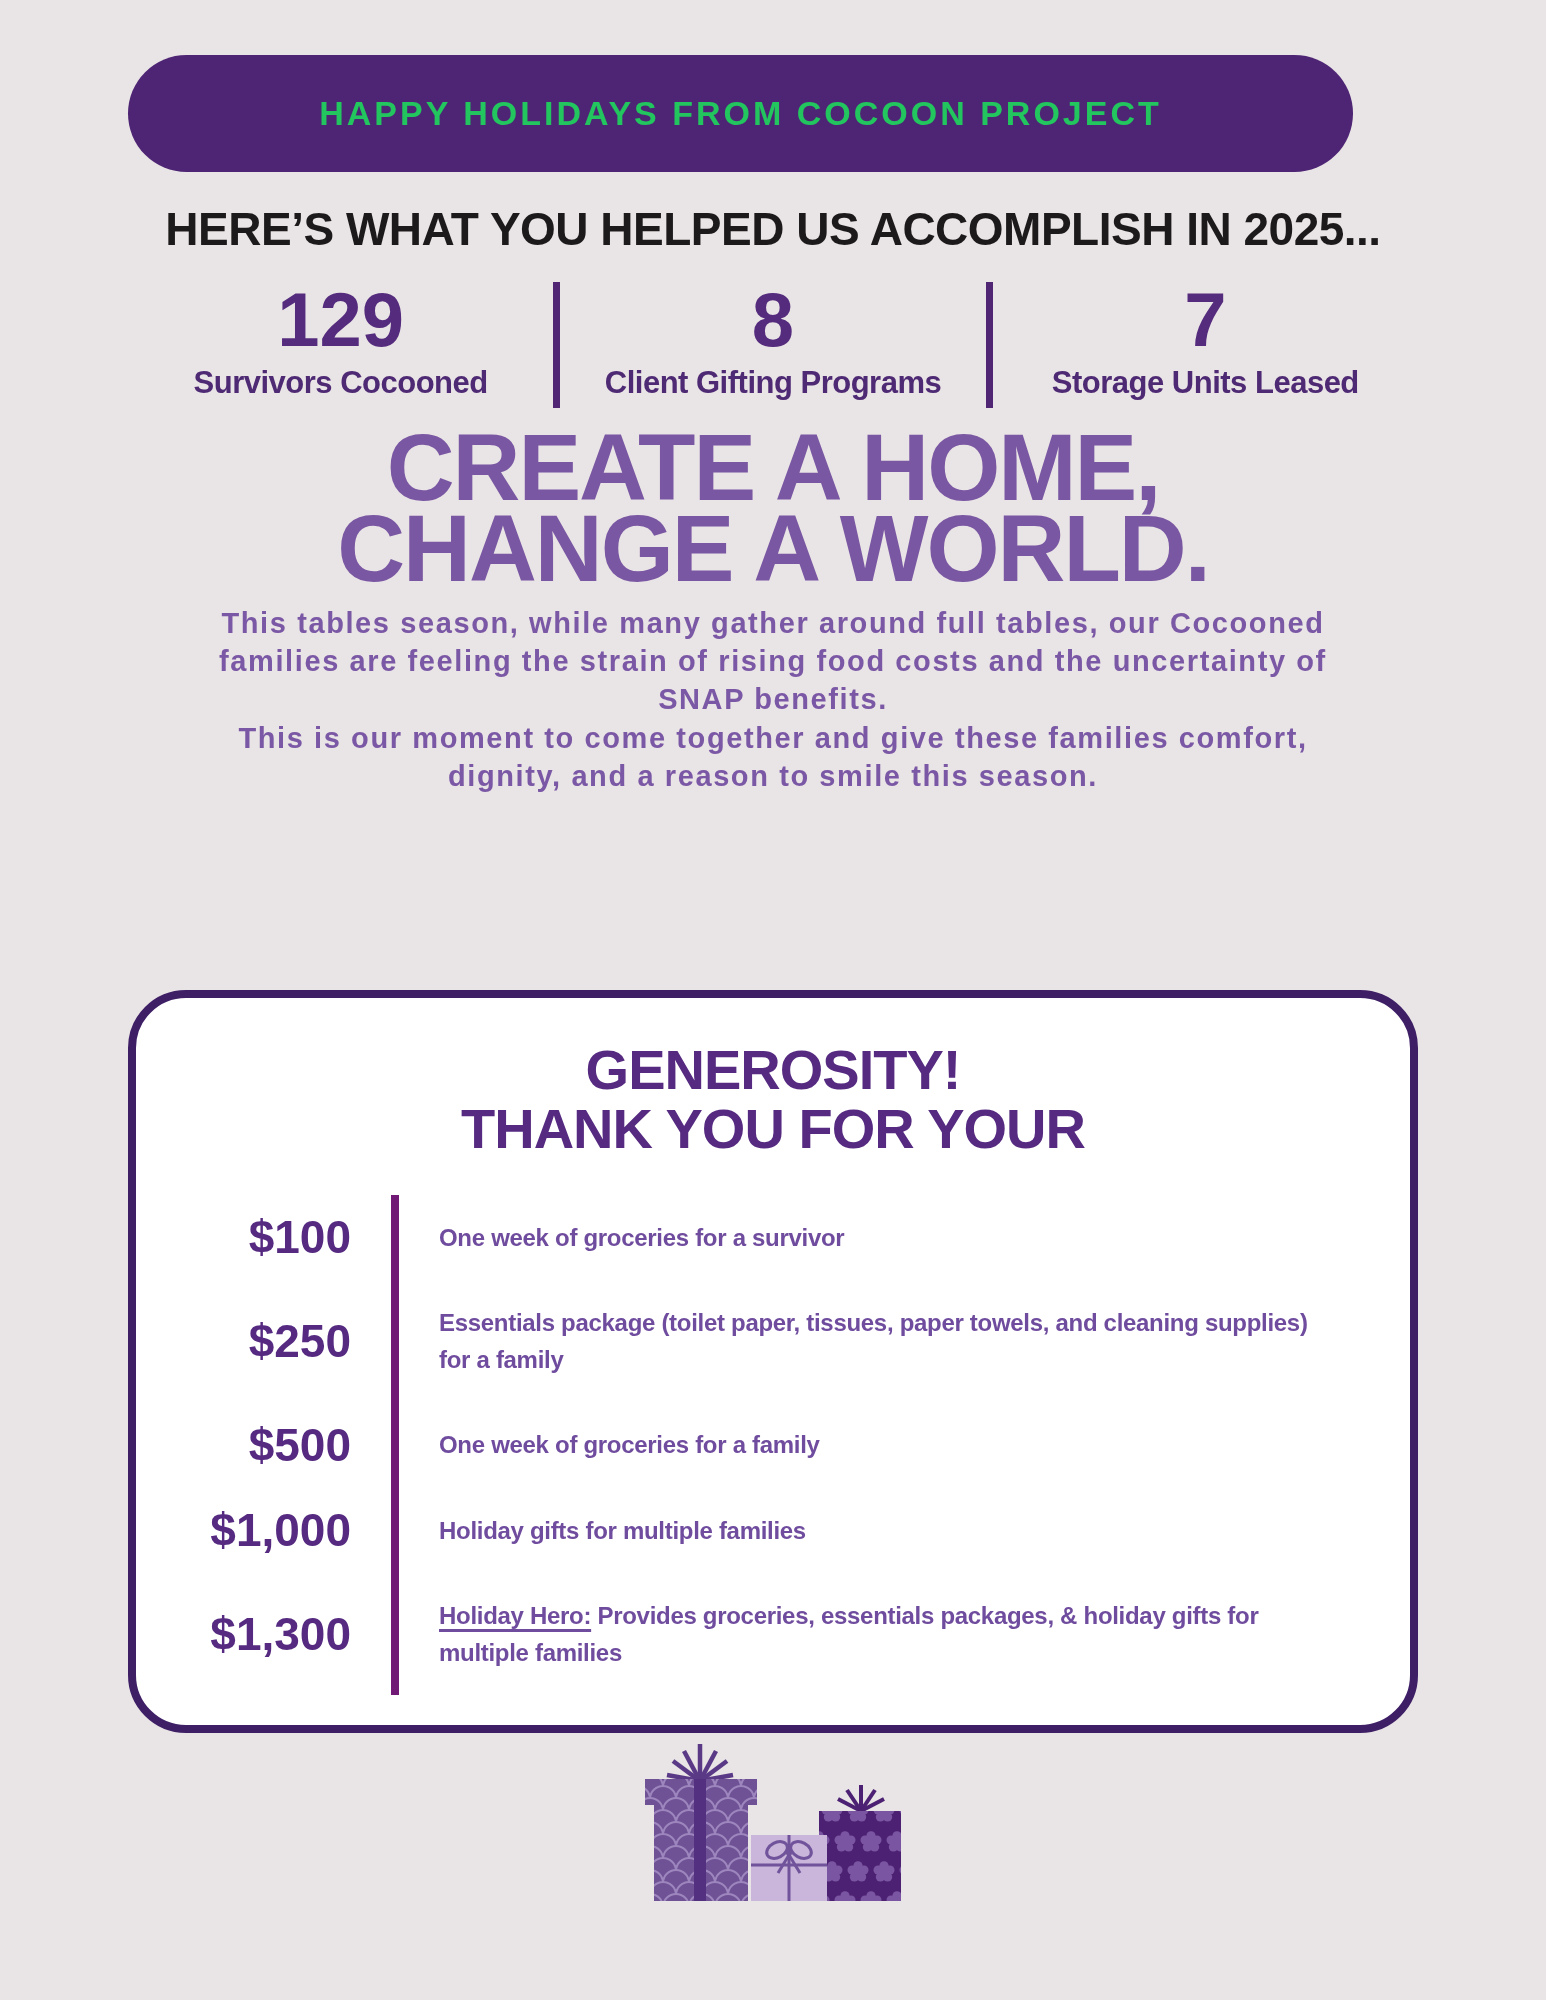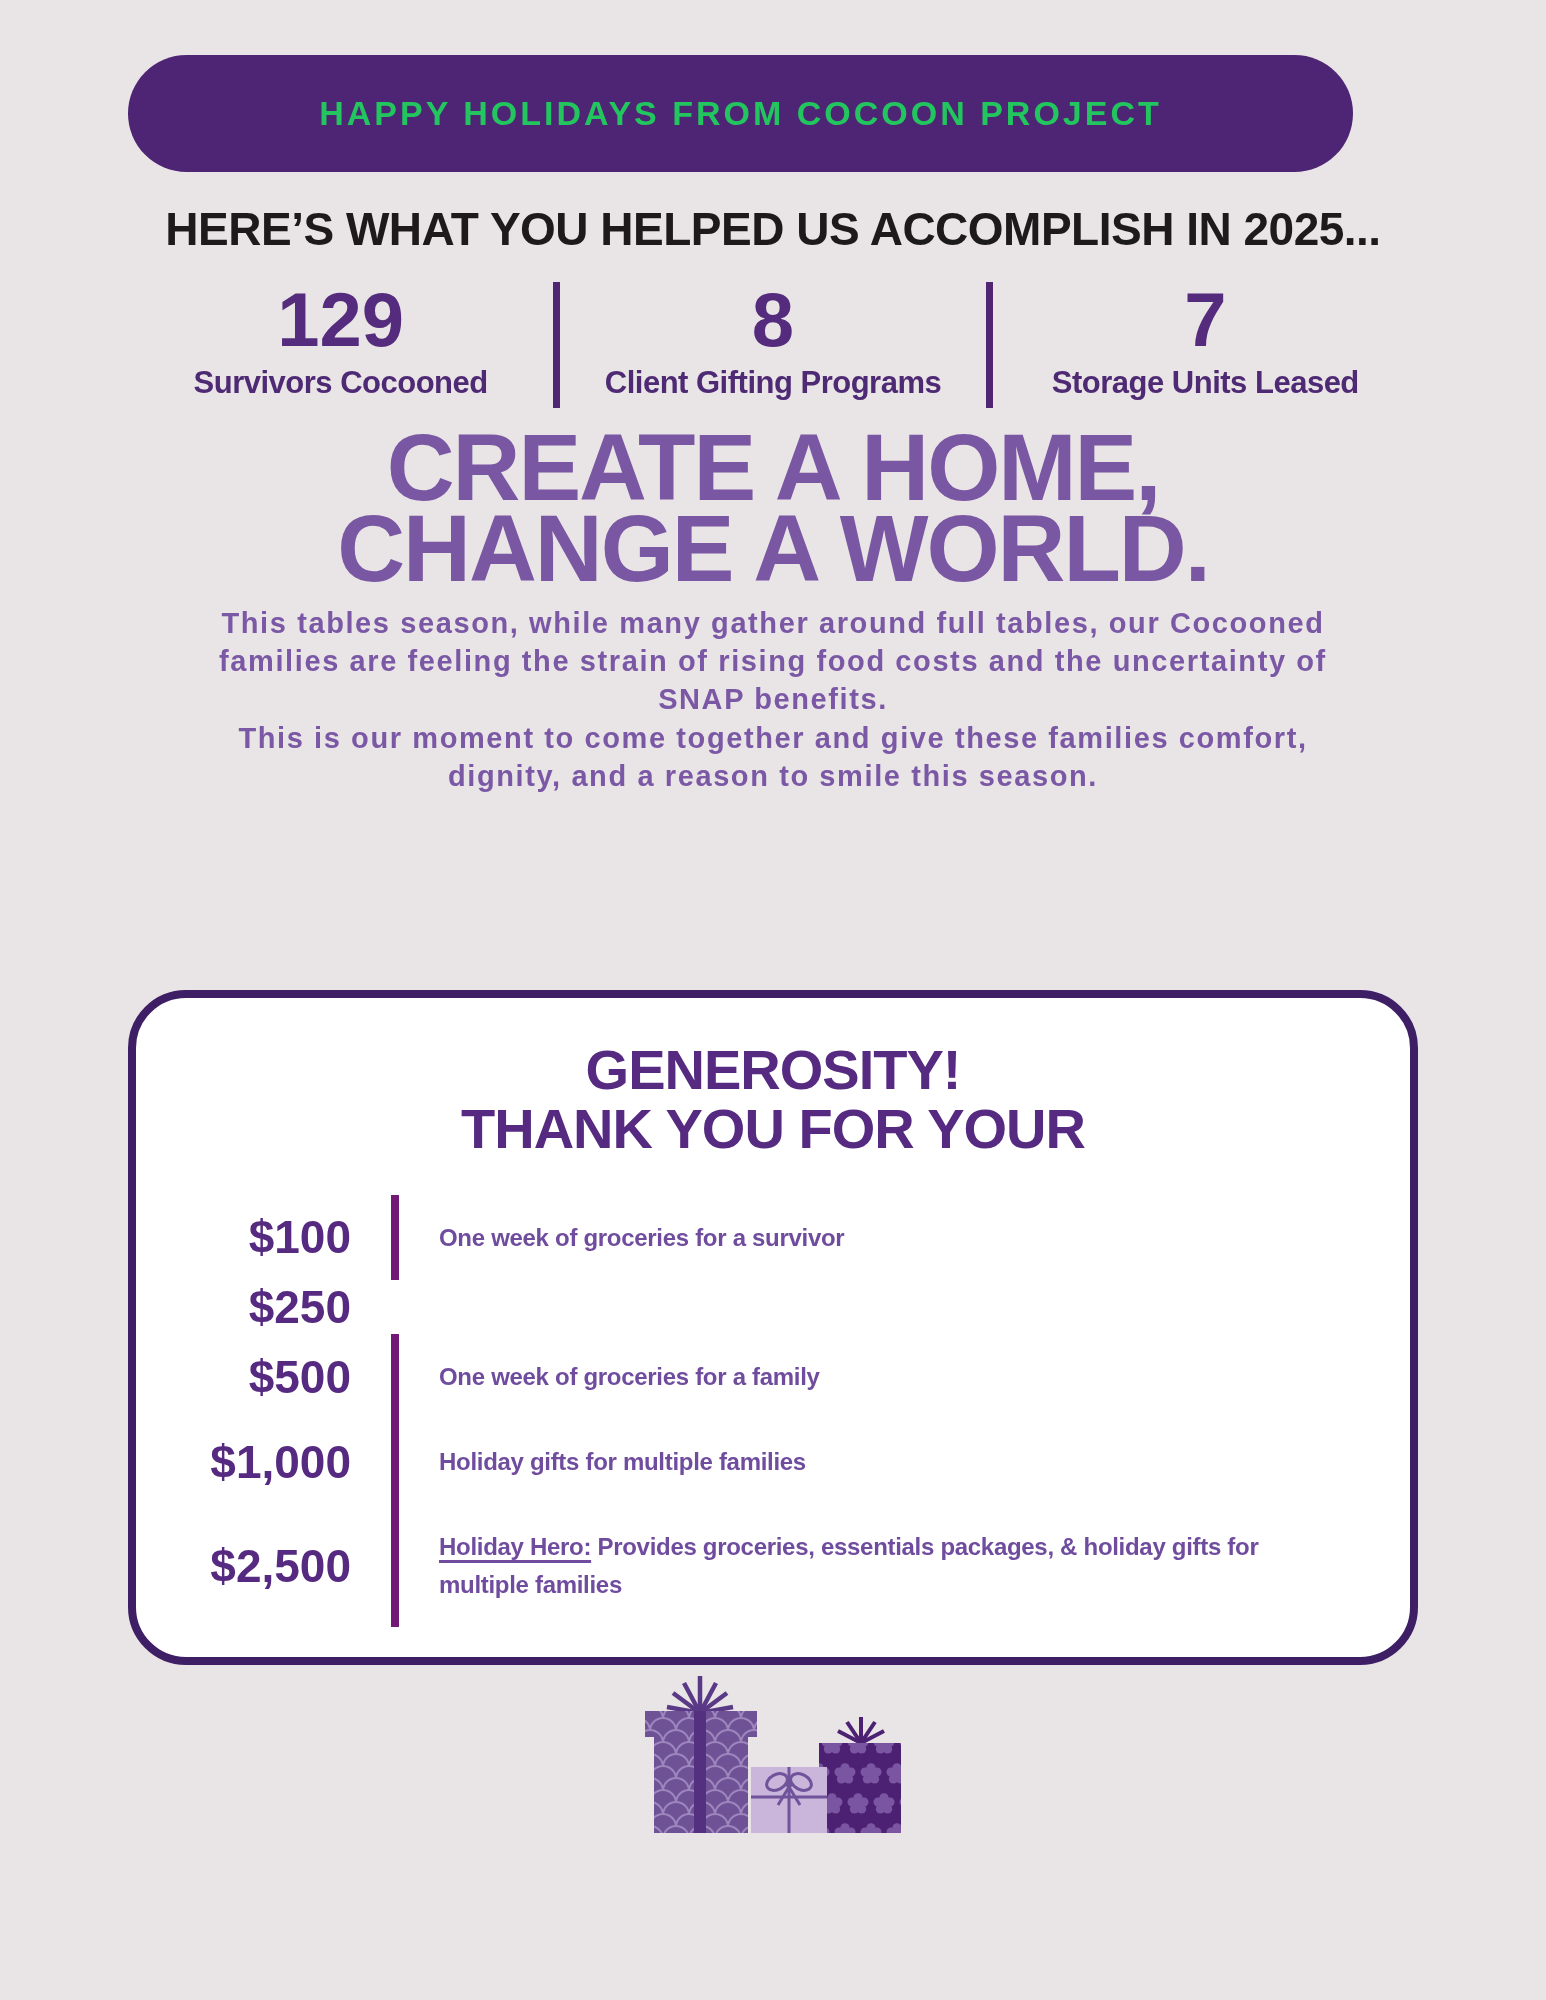--- a/index.html
+++ b/index.html
@@ -100,35 +100,38 @@
     </div>
     <div class="tiers">
       <div class="tier-row">
         <div class="tier-amount">$100</div>
         <div class="tier-desc">
           <span>One week of groceries for a survivor</span>
         </div>
       </div>
       <div class="tier-row">
         <div class="tier-amount">$250</div>
+        <div class="tier-desc">
+          <span>Essentials package (toilet paper, tissues, paper towels, and cleaning supplies) for a family</span>
+        </div>
       </div>
       <div class="tier-row">
         <div class="tier-amount">$500</div>
         <div class="tier-desc">
           <span>One week of groceries for a family</span>
         </div>
       </div>
       <div class="tier-row">
         <div class="tier-amount">$1,000</div>
         <div class="tier-desc">
           <span>Holiday gifts for multiple families</span>
         </div>
       </div>
       <div class="tier-row">
-        <div class="tier-amount">$2,500</div>
+        <div class="tier-amount">$1,300</div>
         <div class="tier-desc">
           <span><span class="lead">Holiday Hero:</span><span> Provides groceries, essentials packages, &amp; holiday gifts for multiple families</span></span>
         </div>
       </div>
     </div>
   </div>
 
   <div class="gifts-wrap">
     <svg width="272" height="166" viewBox="0 0 272 166">
       <defs>

